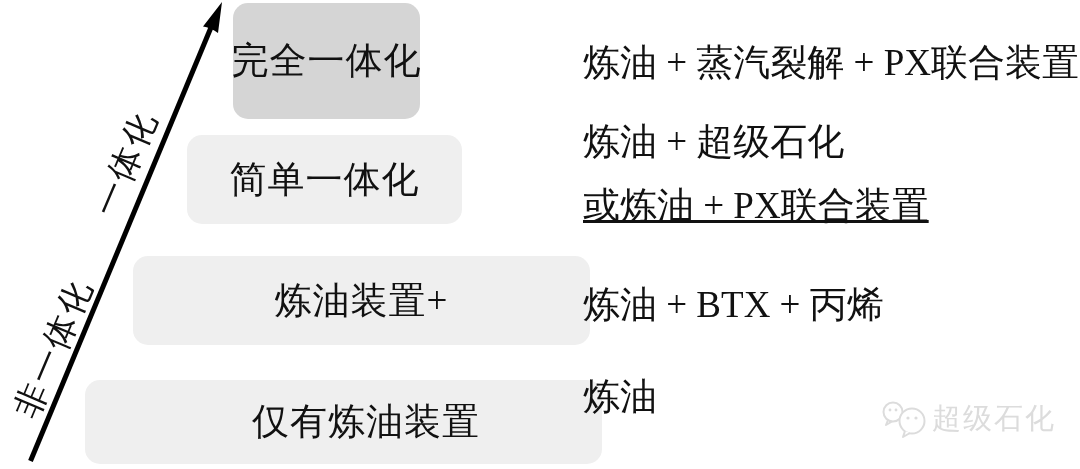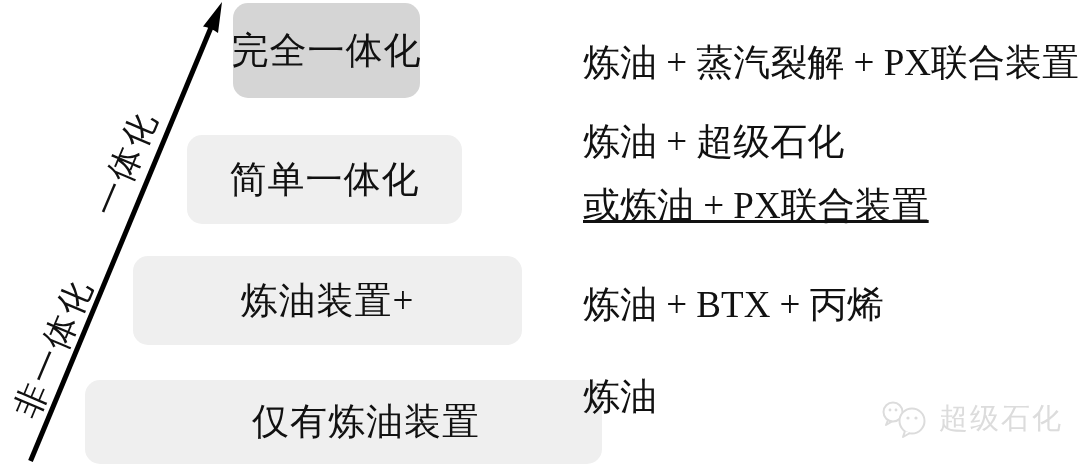--- a/index.html
+++ b/index.html
@@ -32,43 +32,43 @@
     display: flex;
     align-items: center;
     justify-content: center;
     border-radius: 15px;
     font-size: 37px;
     letter-spacing: 1px;
     background: var(--box, #efefef);
     white-space: nowrap;
   }
   .level-box.highlight { background: var(--highlight_box, #d5d5d5); }
-  .box1 { left: 233px; top: 3px;   width: 187px; height: 95px; }
+  .box1 { left: 233px; top: 3px;   width: 187px; height: 116px; }
   .box2 { left: 187px; top: 135px; width: 275px; height: 89px; }
-  .box3 { left: 133px; top: 256px; width: 389px; height: 89px; }
+  .box3 { left: 133px; top: 256px; width: 457px; height: 89px; }
   .box4 { left: 85px;  top: 380px; width: 472px; height: 84px; padding-left: 45px; }
   .desc {
     position: absolute;
     left: 583px;
     font-size: 37px;
     line-height: 40px;
     white-space: nowrap;
     color: var(--text, #111111);
   }
   .d1 { top: 43px; }
   .d2 { top: 122px; }
   .d3 { top: 186px; text-decoration: underline; }
   .d4 { top: 285px; }
   .d5 { top: 377px; }
   .watermark {
     position: absolute;
     left: 880px; top: 399px;
     display: flex;
     align-items: center;
-    gap: 7px;
+    gap: 0;
     color: var(--watermark, #dcdcdc);
     font-size: 29px;
     letter-spacing: 2px;
     font-family: Liberation Serif, serif;
     user-select: none;
   }
   .watermark svg { display: block; }
 </style>
 </head>
 <body>

